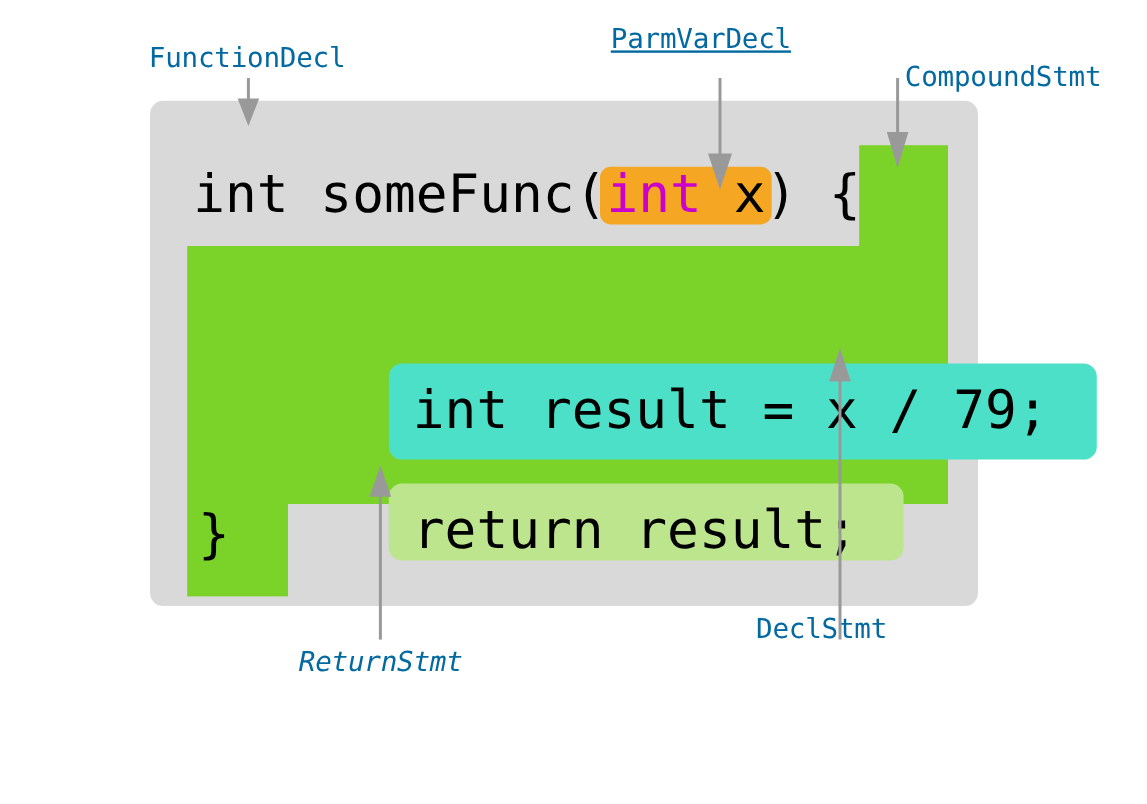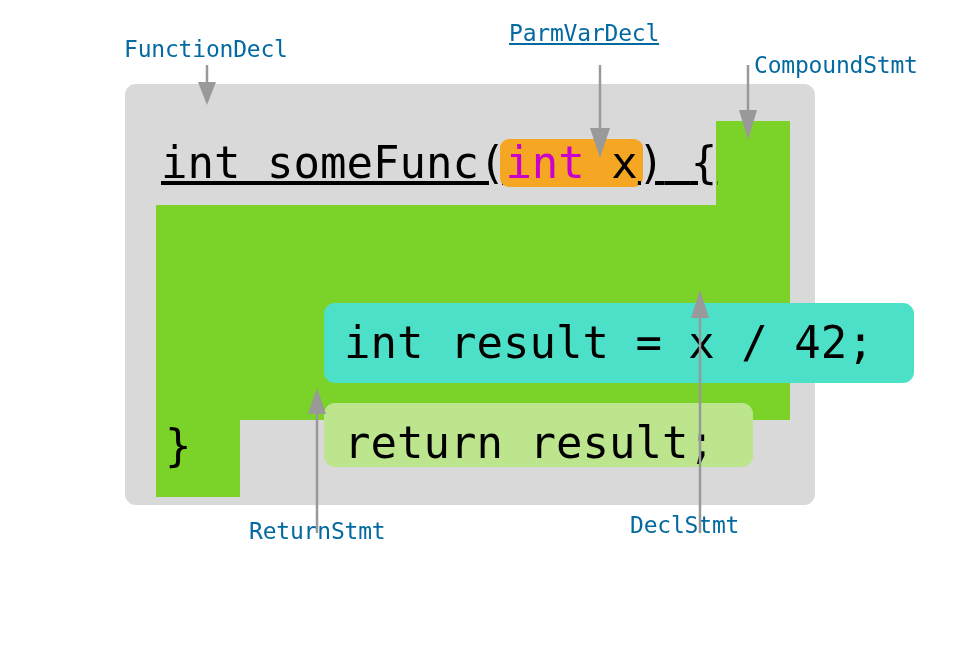--- a/index.html
+++ b/index.html
@@ -20,21 +20,21 @@
     position: absolute;
     font-family: "DejaVu Sans Mono", "Liberation Mono", monospace;
     font-size: 23px;
     color: #0369a1;
     white-space: nowrap;
     letter-spacing: -0.2px;
   }
   #label-functiondecl { left: 124px; top: 36px; }
   #label-parmvardecl  { left: 509px; top: 20px; text-decoration: underline; }
   #label-compoundstmt { left: 754px; top: 36px; margin-top: 16px; }
-  #label-returnstmt   { left: 249px; top: 518px; }
+  #label-returnstmt   { left: 249px; top: 539px; font-style: italic; }
   #label-declstmt     { left: 630px; top: 512px; }
 
   
   #arrow-layer {
     position: absolute;
     left: 0; top: 0;
     width: 956px;
     height: 670px;
     pointer-events: none;
     z-index: 30;
@@ -89,21 +89,20 @@
     font-family: "DejaVu Sans Mono", "Liberation Mono", monospace;
     font-size: 44px;
     color: #000000;
     white-space: pre;
     z-index: 12;
     line-height: 1;
   }
   #line-signature {
     left: 36px;
     top: 55px;
-    text-decoration: underline;
   }
   #line-closebrace {
     left: 40px;
     top: 340px;
   }
 
   
   .parm-pill {
     display: inline-block;
     background: #f5a623;
@@ -161,21 +160,21 @@
 
 <div id="code-card">
 
   <div id="compound-brace-block"></div>
   <div id="compound-body-block"></div>
   <div id="compound-close-block"></div>
 
   <div class="code-line" id="line-signature"><span>int someFunc(</span><span class="parm-pill"><span class="kw-magenta">int</span><span> </span><span>x</span></span><span>)</span><span> </span><span>{</span></div>
 
   <div id="declstmt-box">
-    <div class="box-text">int result = x / 42;</div>
+    <div class="box-text">int result = x / 79;</div>
   </div>
 
   <div id="returnstmt-box">
     <div class="box-text">return result;</div>
   </div>
 
   <div class="code-line" id="line-closebrace">}</div>
 
 </div>
 

